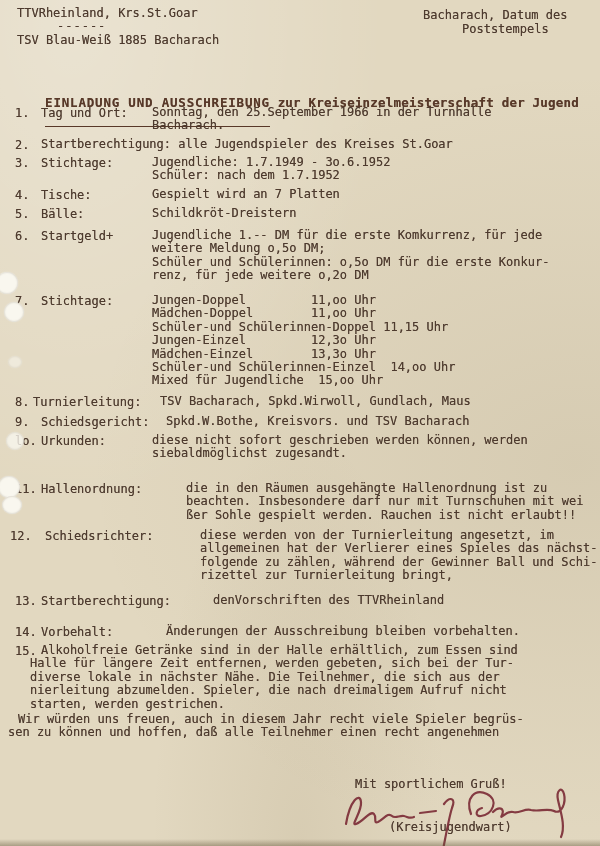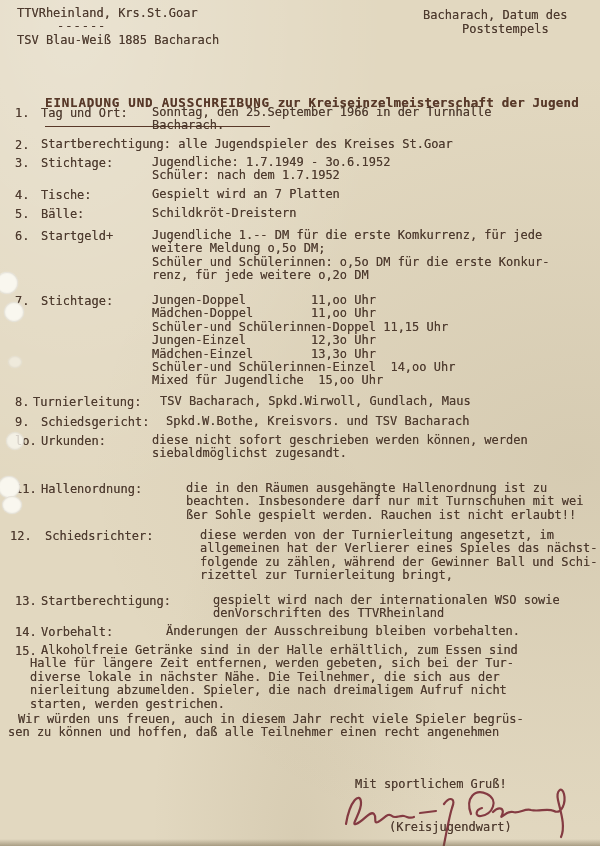--- a/index.html
+++ b/index.html
@@ -152,21 +152,20 @@
       <div class="t">allgemeinen hat der Verlierer eines Spieles das nächst-</div>
       <div class="t">folgende zu zählen, während der Gewinner Ball und Schi-</div>
       <div class="t">rizettel zur Turnierleitung bringt,</div>
     </div>
   </div>
 
   <div class="item" style="top:594px">
     <span class="num">13.</span>
     <span class="lbl">Startberechtigung:</span>
     <div class="val" style="left:213px">
-      <div class="t">gespielt wird nach der internationalen WSO sowie</div>
       <div class="t">denVorschriften des TTVRheinland</div>
     </div>
   </div>
 
   <div class="item" style="top:625px">
     <span class="num">14.</span>
     <span class="lbl">Vorbehalt:</span>
     <div class="val" style="left:166px">
       <div class="t">Änderungen der Ausschreibung bleiben vorbehalten.</div>
     </div>

